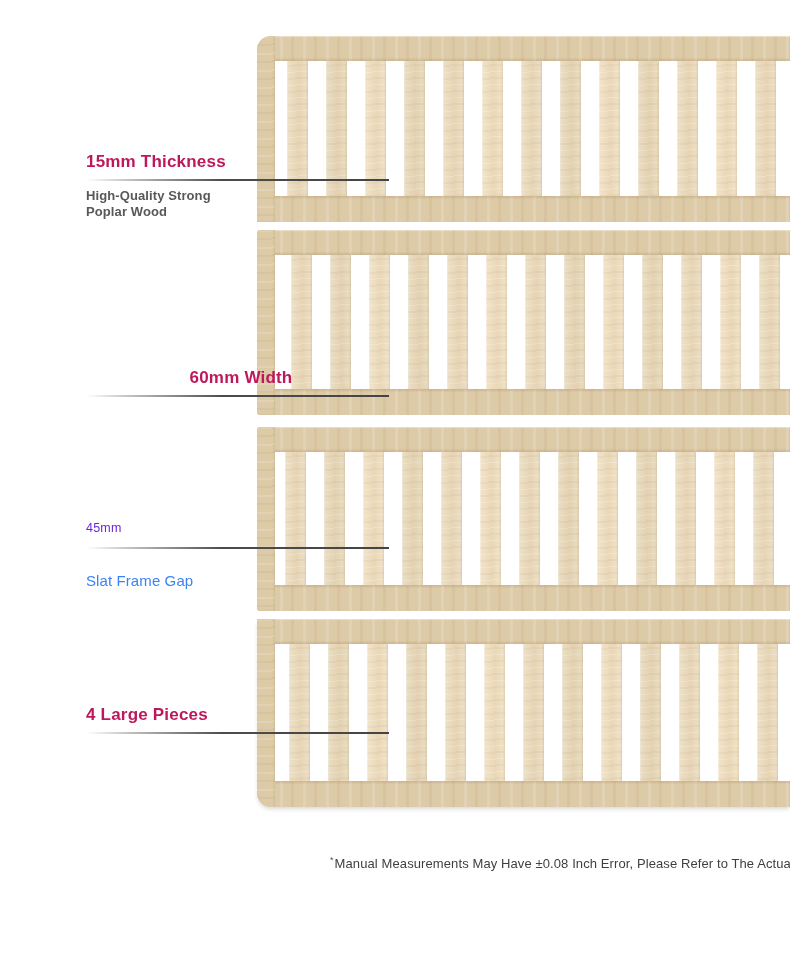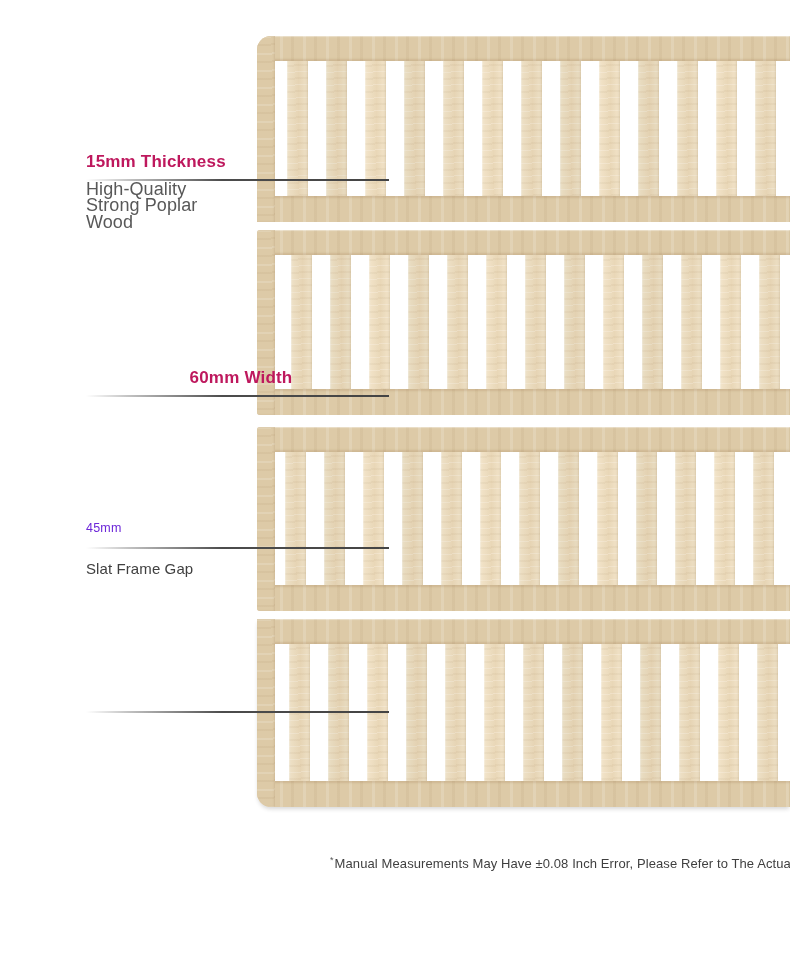--- a/index.html
+++ b/index.html
@@ -17,34 +17,34 @@
     font-size: 17px; line-height: 21px; font-weight: 700;
     color: #be185d; letter-spacing: 0.2px;
   }
   .ann-line {
     margin-top: 7px; height: 1.5px; width: 303px;
     background: linear-gradient(to right,
       rgba(130,130,130,0) 0%, rgba(120,120,120,0.45) 14%,
       #4c4c4c 45%, #444444 100%);
   }
   .ann-sub {
-    font-size: 18px; line-height: 16.5px;
-    font-weight: 400; color: #585858; letter-spacing: 0.1px;
+    margin-top: 7px; font-size: 13px; line-height: 16.5px;
+    font-weight: 700; color: #585858; letter-spacing: 0.1px;
   }
   .w-narrow { width: 150px; }
 
   #ann-0 { top: 151px; }
   #ann-1 { top: 367px; text-align: center; }
   #ann-2 { top: 521px; }
   #ann-3 { top: 704px; }
 
   
   .gap-style .ann-title { font-size: 12.5px; font-weight: 400; line-height: 15px; color: #6d28d9; }
   .gap-style .ann-line  { margin-top: 11px; }
-  .gap-style .ann-sub   { margin-top: 12px; font-size: 15px; font-weight: 500; color: #404040; }
+  .gap-style .ann-sub   { margin-top: 24px; font-size: 15px; font-weight: 500; color: #3b82f6; }
 
   #ann-3 .ann-sub { color: #4d4d4d; }
 
   
   #frame-area { position: absolute; inset: 0; }
 
   .panel {
     position: absolute;
     left: var(--frame-left);
     width: var(--frame-width);
@@ -204,18 +204,19 @@
   <div class="ann-line"></div>
 </div>
 
 <div class="ann gap-style" id="ann-2">
   <div class="ann-title">45mm</div>
   <div class="ann-line"></div>
   <div class="ann-sub">Slat Frame Gap</div>
 </div>
 
 <div class="ann" id="ann-3">
+  <div class="ann-title">4 Large Pieces</div>
   <div class="ann-line"></div>
 </div>
 
 <div id="footer-note">
   <sup>*</sup><span>Manual Measurements May Have ±0.08 Inch Error, Please Refer to The Actual Product</span>
 </div>
 
 </body></html>

